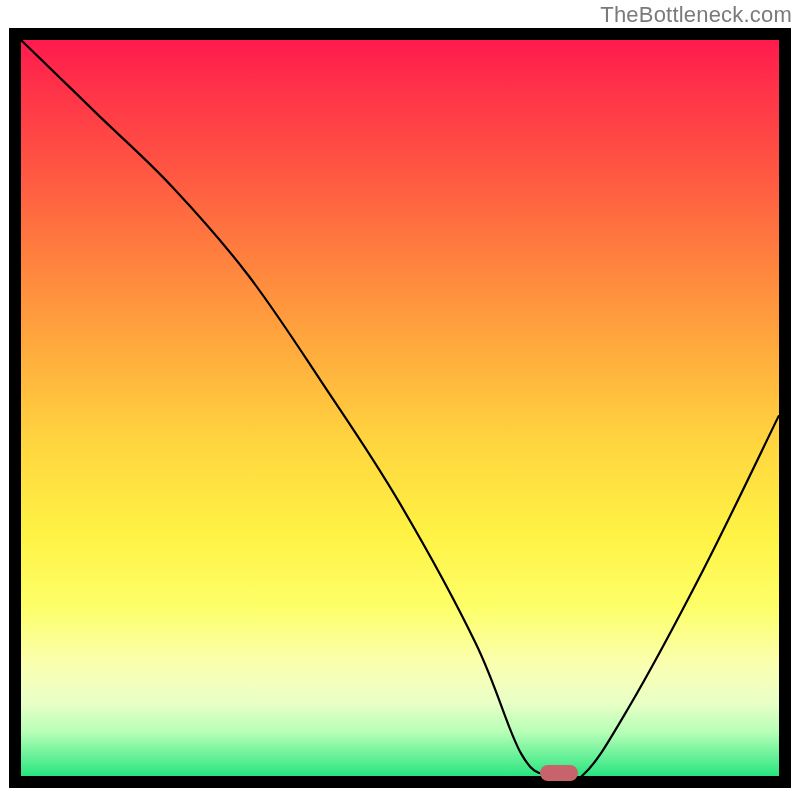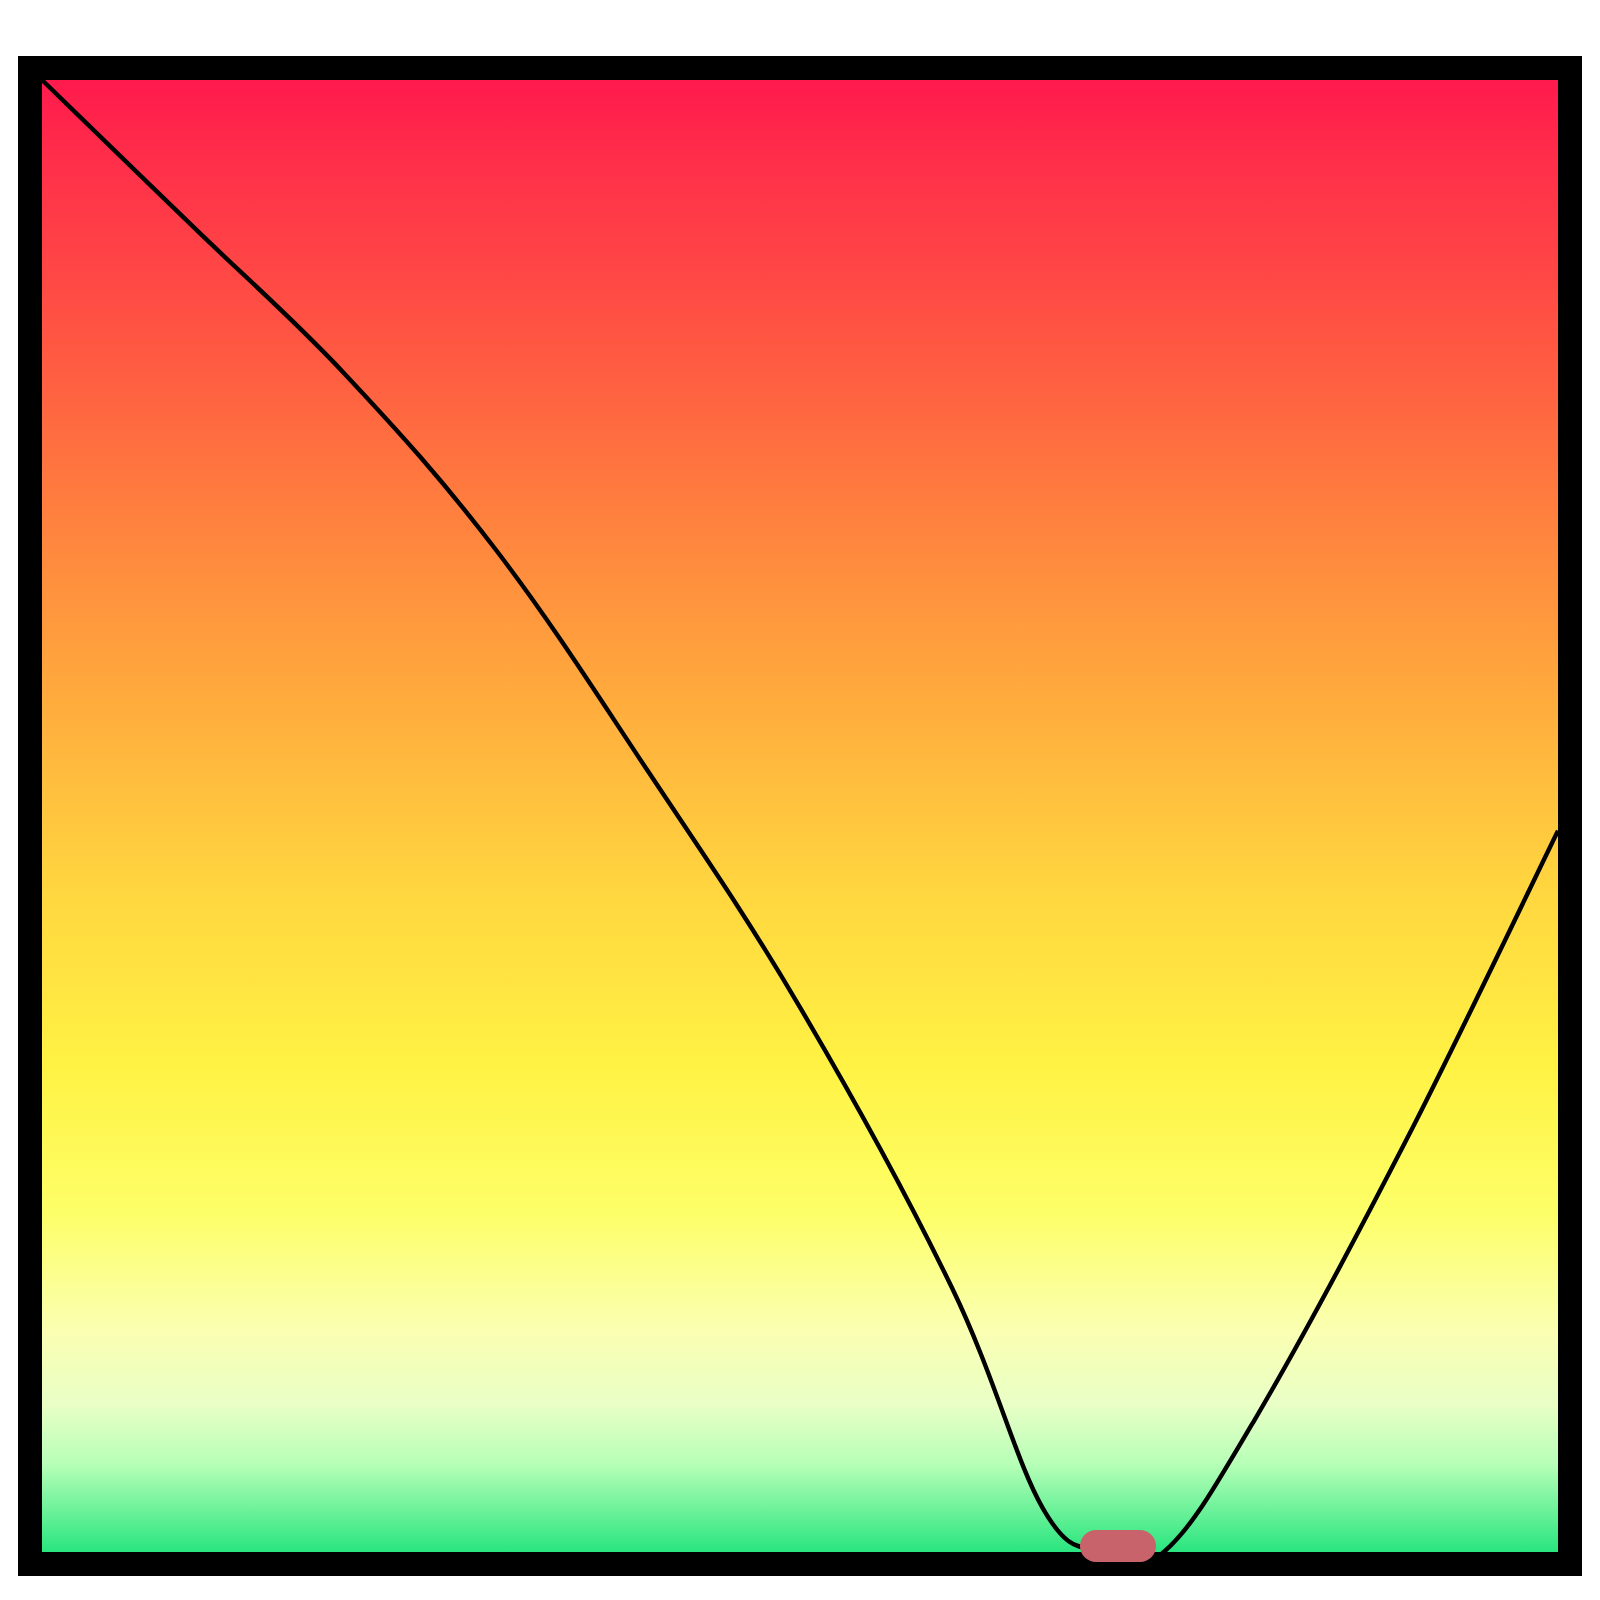--- a/index.html
+++ b/index.html
@@ -67,20 +67,21 @@
     width: 38px;
     height: 16px;
     border-radius: 8px;
     background: #c9636b;
   }
 </style>
 </head>
 <body>
 
 <div class="wrap">
+  <div class="watermark">TheBottleneck.com</div>
 
   <div class="plot-outer">
     <div class="plot-inner">
 
       <svg class="curve" viewBox="0 0 758 736" preserveAspectRatio="none">
         <path id="curve-path" d="M 0,0 C 13.643999999999998,13.248000000000003 48.512,47.104000000000035 75.8,73.60000000000002 C 103.088,100.096 124.31199999999998,118.05439999999994 151.6,147.19999999999993 C 178.888,176.34559999999993 200.11200000000002,199.75039999999998 227.4,235.51999999999998 C 254.688,271.2896 275.912,304.85119999999995 303.2,345.91999999999996 C 330.488,386.98879999999997 351.712,417.312 379,463.68 C 406.288,510.048 432.9696,558.4768 454.8,603.52 C 476.6304,648.5631999999999 486.636,690.0735999999999 500.28000000000003,713.92 C 513.924,737.7664 519.6848,732.0255999999999 530.6,736 C 541.5152,739.9744000000001 547.276,747.9232 560.92,736 C 574.564,724.0768 584.5695999999999,706.8543999999999 606.4,669.76 C 628.2304,632.6656 654.912,582.9119999999999 682.2,529.92 C 709.488,476.92799999999994 744.356,403.1808 758,375.36" fill="none" stroke="#000" stroke-width="2.2"></path>
       </svg>
 
       <div class="marker" id="sweet-marker" style="left: 519.18px; top: 725px;"></div>
     </div>

